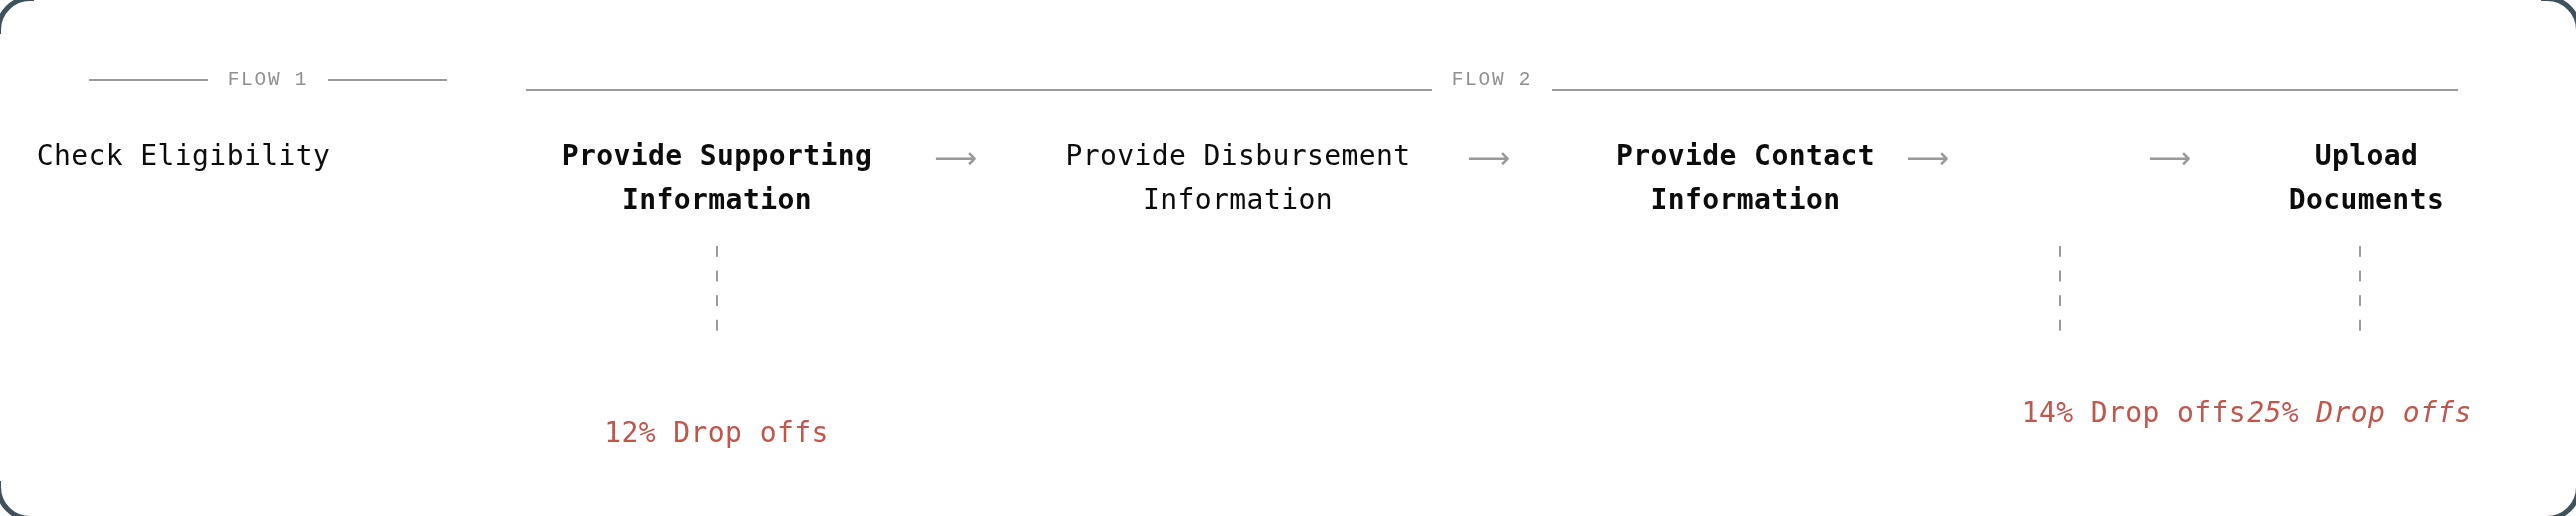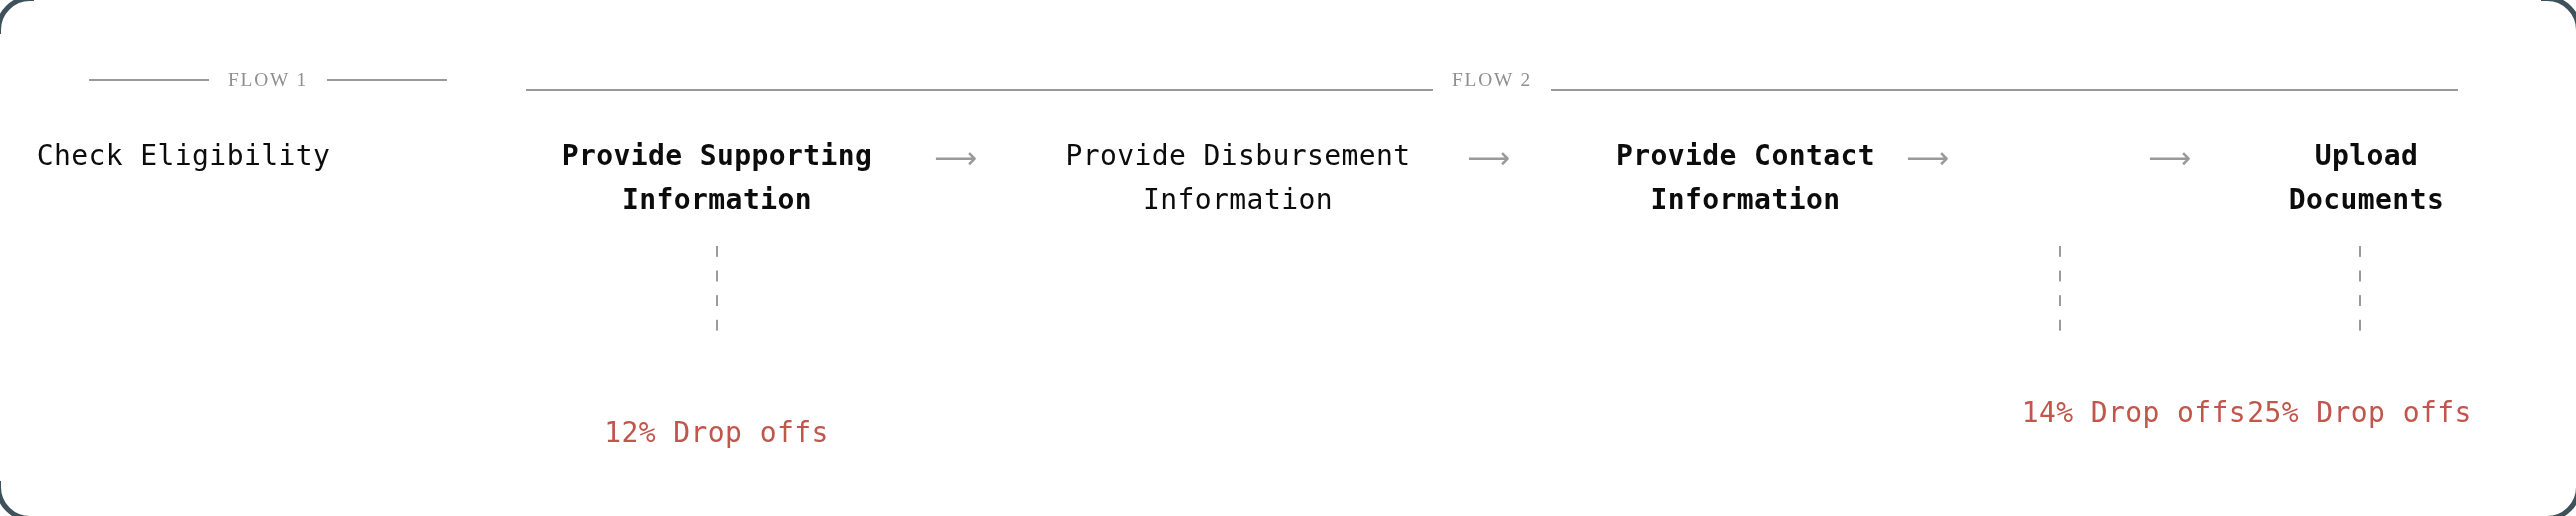--- a/index.html
+++ b/index.html
@@ -61,21 +61,21 @@
     align-items: center;
     gap: 19.4px;
   }
   .flow-rule {
     height: 2.2px;
     background: #9a9a9a;
     flex: 1 1 auto;
     min-width: 7.5px;
   }
   .flow-label {
-    font-family: Liberation Serif, serif;
+    font-family: Liberation Mono, monospace;
     font-size: 19.4px;
     letter-spacing: 1.8px;
     color: #8f8f8f;
     white-space: nowrap;
     flex: 0 0 auto;
   }
 
   #flow-header-1 { left: 89px;  width: 358px; }
   #flow-header-2 { left: 526px;  width: 1932px; align-items: flex-end; }
 
@@ -193,16 +193,16 @@
     </div>
 
   </div>
 
   <div class="dashline" style="left:716px;"></div>
   <div class="dashline" style="left:2059px;"></div>
   <div class="dashline" style="left:2359px;"></div>
 
   <div class="dropoff" style="left:530px; width:373px;margin-top:20px;">12% Drop offs</div>
   <div class="dropoff" style="left:1873px; width:373px;text-align:right;">14% Drop offs</div>
-  <div class="dropoff" style="left:2173px; width:373px;">25% Drop offs</div>
+  <div class="dropoff" style="left:2173px; width:373px;font-style:italic;">25% Drop offs</div>
 
 </div>
 
 
 </body></html>

